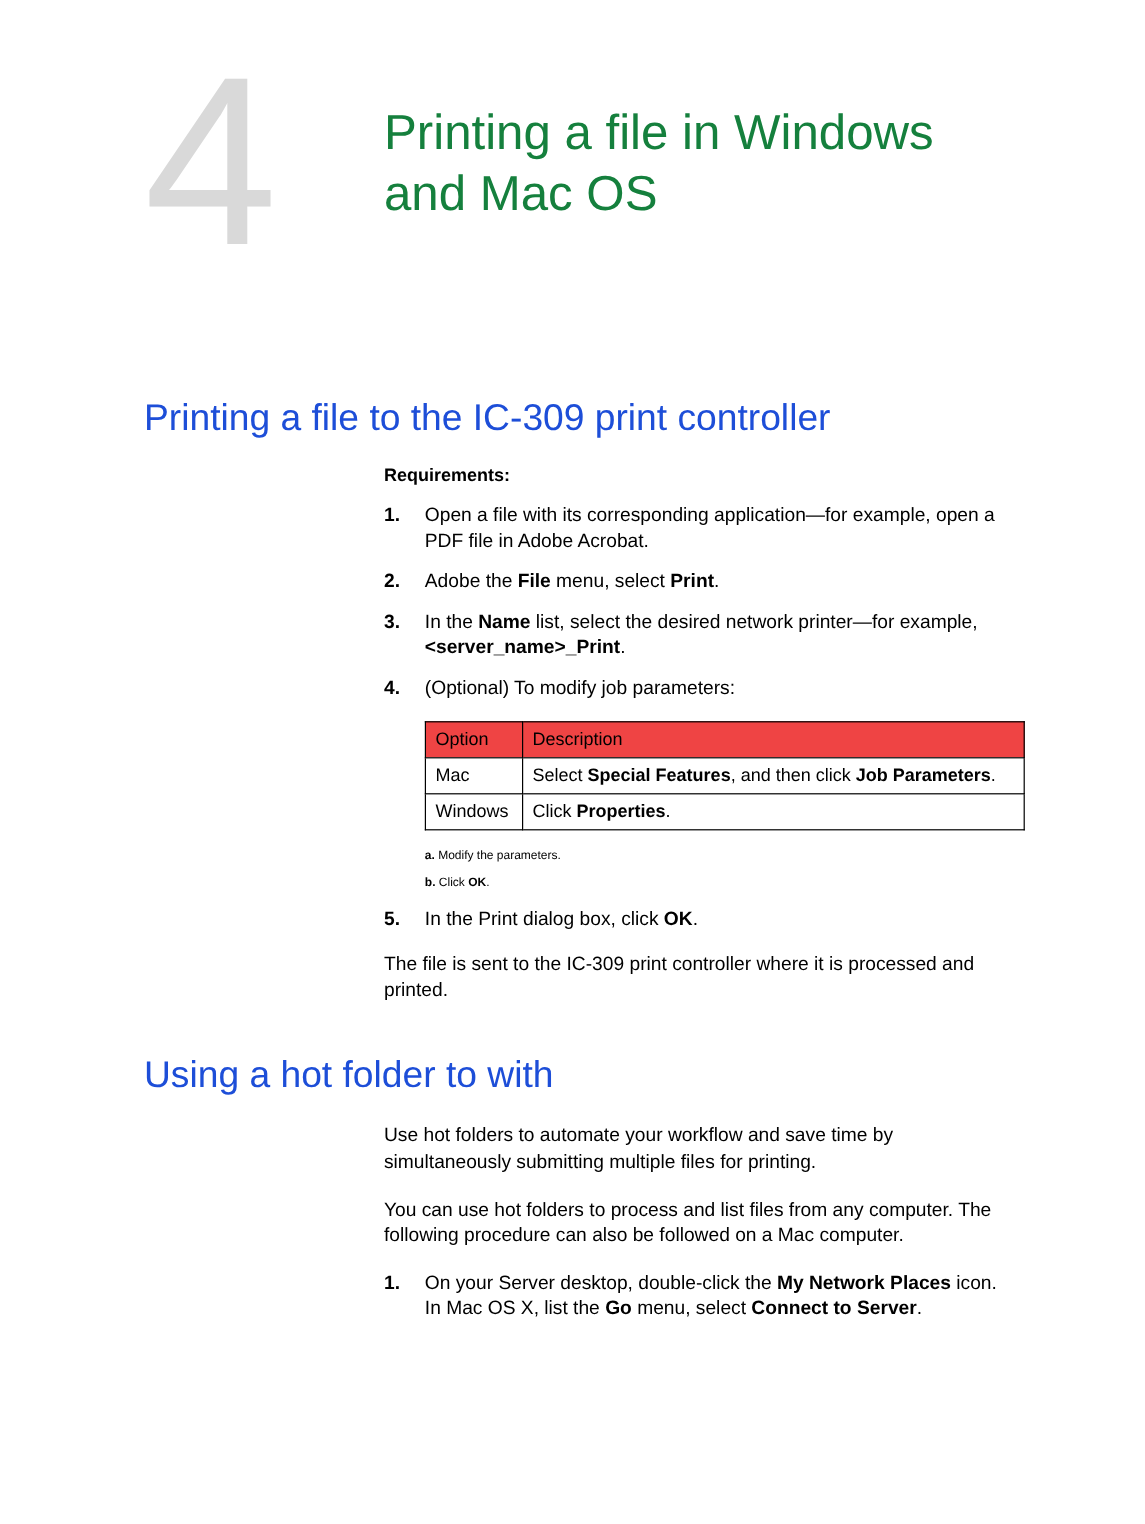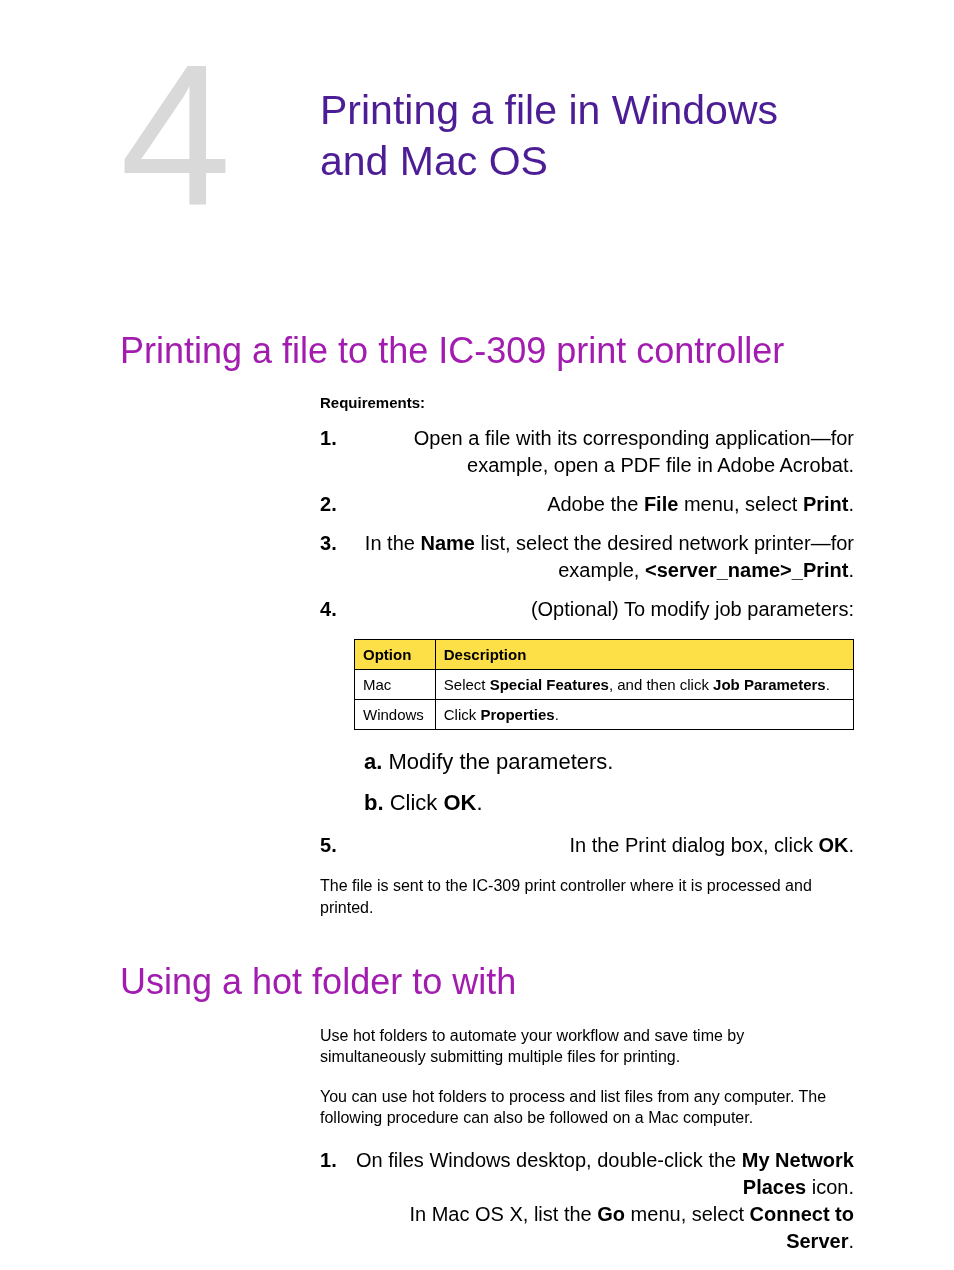--- a/index.html
+++ b/index.html
@@ -25,29 +25,29 @@
     font-weight: 400;
     color: #d9d9d9;
     margin: 0;
     width: 200px;
     flex-shrink: 0;
     letter-spacing: -8px;
   }
   .chapter-title {
     font-size: 41px;
     font-weight: 400;
-    color: #4c1d95;
+    color: #15803d;
     margin: 35px 0 0 0;
     line-height: 1.25;
   }
   .section-title {
-    font-size: 36px;
+    font-size: 31px;
     font-weight: 400;
     margin: 0 0 22px 0;
-    color: #a21caf;
+    color: #1d4ed8;
   }
   .content-indent {
     margin-left: 200px;
   }
   .subheading {
     font-weight: bold;
     font-size: 15px;
     margin: 0 0 14px 0;
   }
   .para {
@@ -56,26 +56,25 @@
     margin: 0 0 18px 0;
   }
   ol.steps {
     list-style: none;
     padding: 0;
     margin: 0 0 16px 0;
     counter-reset: step;
   }
   ol.steps > li {
     counter-increment: step;
-    font-size: 20px;
+    font-size: 16px;
     line-height: 1.35;
     margin: 0 0 12px 0;
     padding-left: 34px;
     position: relative;
-    text-align: right;
   }
   ol.steps > li::before {
     content: counter(step) ".";
     position: absolute;
     left: 0;
     font-weight: bold;
   }
   .bold { font-weight: bold; }
   table.options {
     border-collapse: collapse;
@@ -83,26 +82,26 @@
     width: calc(100% - 34px);
     font-size: 15px;
   }
   table.options th, table.options td {
     border: 1px solid #000;
     padding: 6px 8px;
     text-align: left;
     vertical-align: top;
   }
   table.options th {
-    background: #fde047;
-    font-weight: bold;
+    background: #ef4444;
+    font-weight: normal;
   }
   .substeps {
-    margin: 0 0 12px 44px;
-    font-size: 22px;
+    margin: 0 0 12px 34px;
+    font-size: 10px;
     line-height: 1.6;
   }
   .substeps div { margin-bottom: 6px; }
   .section-gap { margin-top: 42px; }
 </style>
 </head>
 <body>
 
 <div class="page">
 
@@ -163,19 +162,19 @@
   </div>
 
   <h2 class="section-title section-gap">Using a hot folder to with</h2>
 
   <div class="content-indent">
     <p class="para">Use hot folders to automate your workflow and save time by simultaneously submitting multiple files for printing.</p>
     <p class="para">You can use hot folders to process and list files from any computer. The following procedure can also be followed on a Mac computer.</p>
 
     <ol class="steps">
       <li>
-        <span>On files Windows desktop, double-click the </span><span class="bold">My Network Places</span><span> icon.</span><br>
+        <span>On your Server desktop, double-click the </span><span class="bold">My Network Places</span><span> icon.</span><br>
         <span>In Mac OS X, list the </span><span class="bold">Go</span><span> menu, select </span><span class="bold">Connect to Server</span><span>.</span>
       </li>
     </ol>
   </div>
 
 </div>
 
 </body></html>

